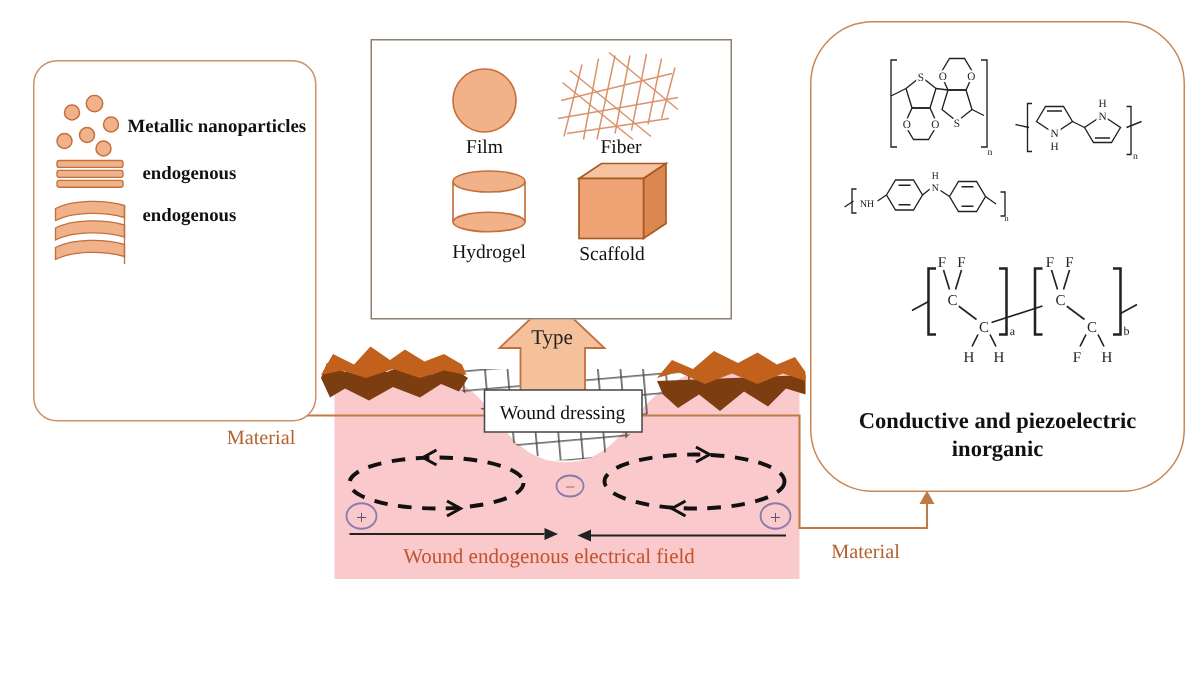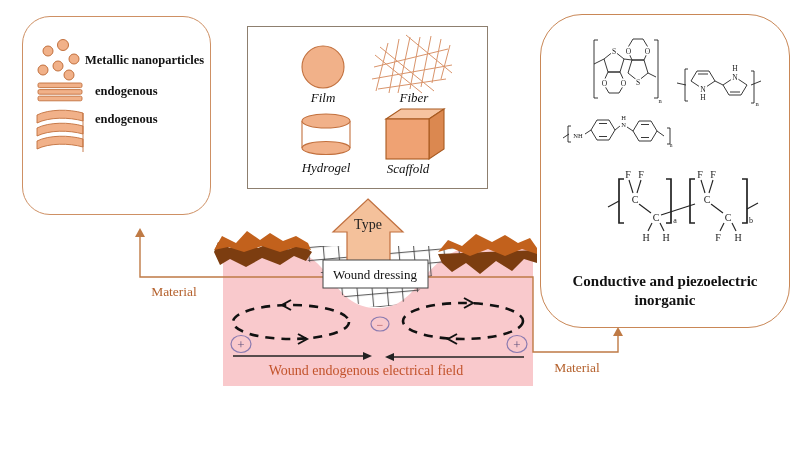--- a/index.html
+++ b/index.html
@@ -1,21 +1,21 @@
 <!DOCTYPE html>
 <html><head>
 <meta charset="utf-8">
 <style>
   html,body{margin:0;padding:0;}
   body{width:800px;height:450px;background:#fff;position:relative;overflow:hidden;
        font-family:"Liberation Serif", serif;}
   #canvas{position:absolute;inset:0;width:800px;height:450px;}
   .panel{position:absolute;background:#fff;box-sizing:border-box;}
-  #left-panel{left:22px;top:16px;width:189px;height:199px;border:1.6px solid #CE9064;border-radius:28px;}
-  #center-panel{left:247px;top:26px;width:241px;height:163px;border:1.2px solid #8d7f6f;font-style:italic;}
+  #left-panel{left:22px;top:40px;width:189px;height:241px;border:1.6px solid #CE9064;border-radius:16px;}
+  #center-panel{left:247px;top:26px;width:241px;height:187px;border:1.2px solid #8d7f6f;}
   #right-panel{left:540px;top:14px;width:250px;height:314px;border:1.6px solid #C98756;border-radius:42px;}
   .pl-label{position:absolute;font-weight:bold;font-size:12.5px;color:#111;white-space:nowrap;}
   .panel-title{position:absolute;left:0;right:0;text-align:center;font-weight:bold;color:#111;
                font-size:14.5px;line-height:1.28;}
   #left-title{top:155px;}
   #right-title{top:257px;font-size:15px;}
   svg{display:block;}
   svg text{font-family:"Liberation Serif", serif;}
   .atom{paint-order:stroke;stroke:#fff;stroke-width:3px;fill:#222;}
   #scene{position:absolute;left:0;top:0;}

